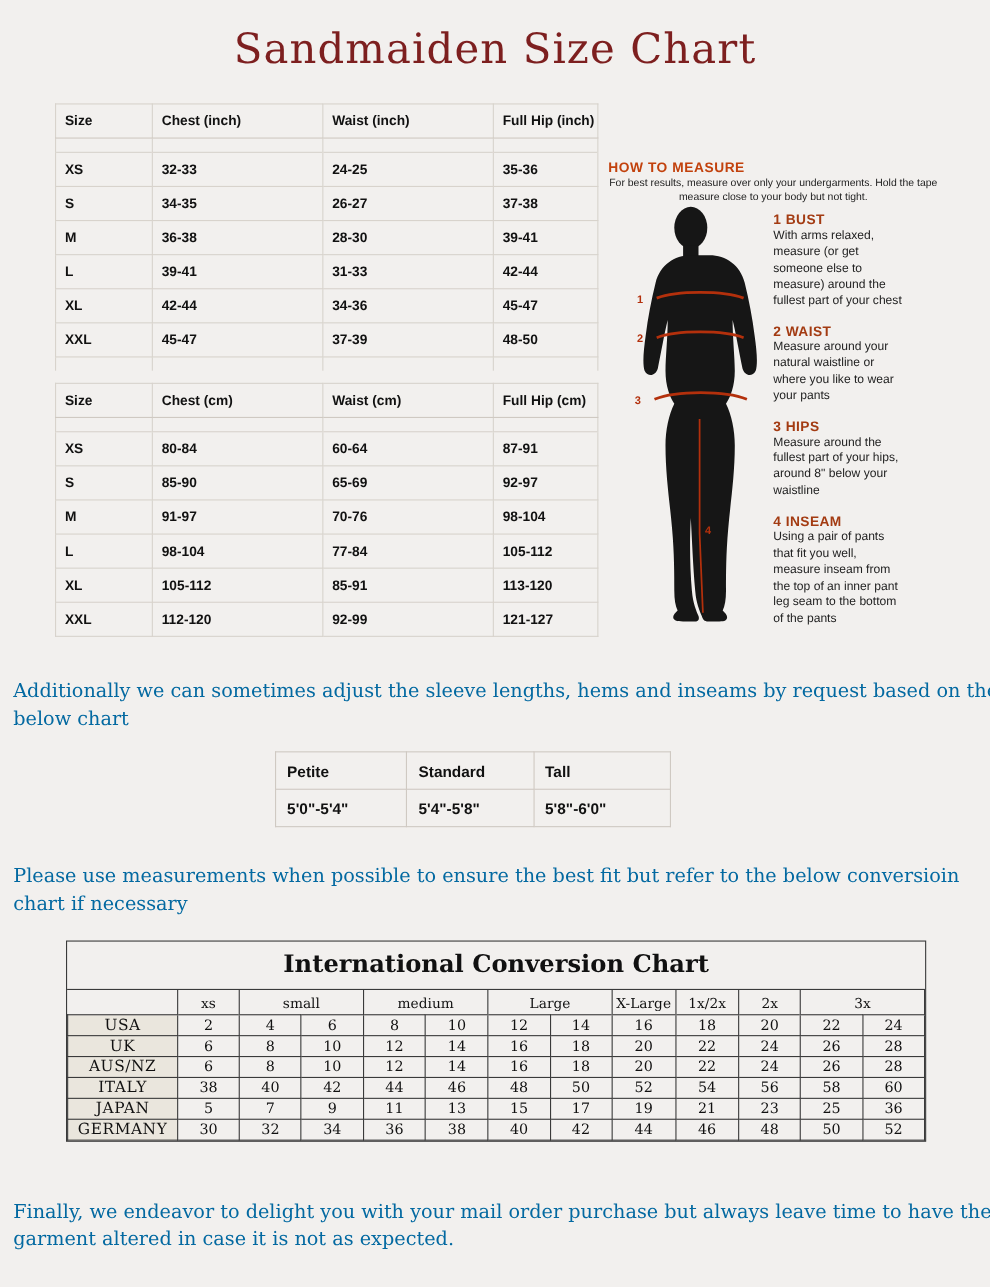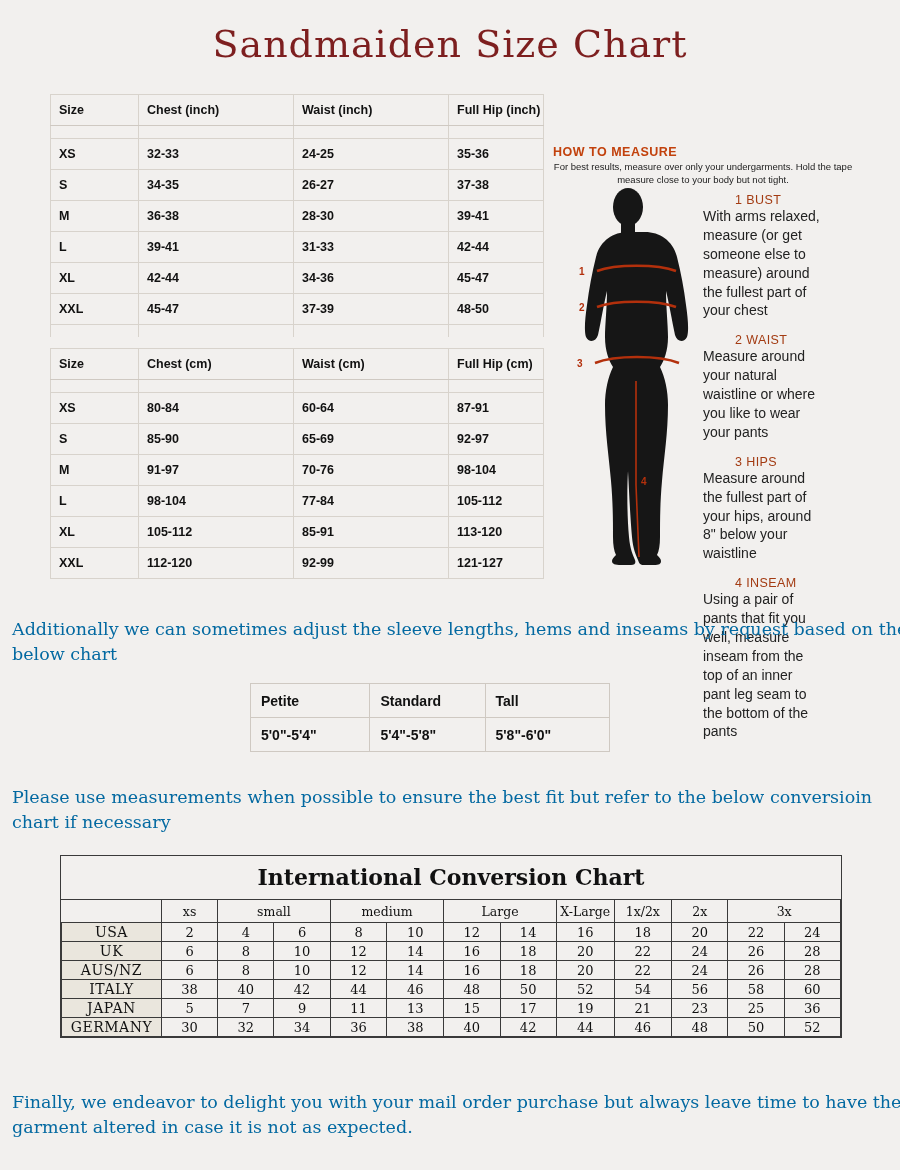--- a/index.html
+++ b/index.html
@@ -110,27 +110,26 @@
     position: absolute;
     left: 150px;
     top: 48px;
     width: 190px;
   }
   .note {
     margin-bottom: 13px;
   }
   .note-h {
     color: #a33b12;
-    font-weight: normal;
+    font-weight: bold;
     font-size: 12.5px;
     letter-spacing: 0.4px;
-    margin-left: 32px;
   }
   .note-b {
-    font-size: 14px;
+    font-size: 11px;
     line-height: 1.35;
     color: #222;
     width: 120px;
   }
   .n2 .note-b, .n3 .note-b { width: 118px; }
   .n4 .note-b { width: 120px; }
 
   
   .para {
     font-family: "DejaVu Serif", serif;

